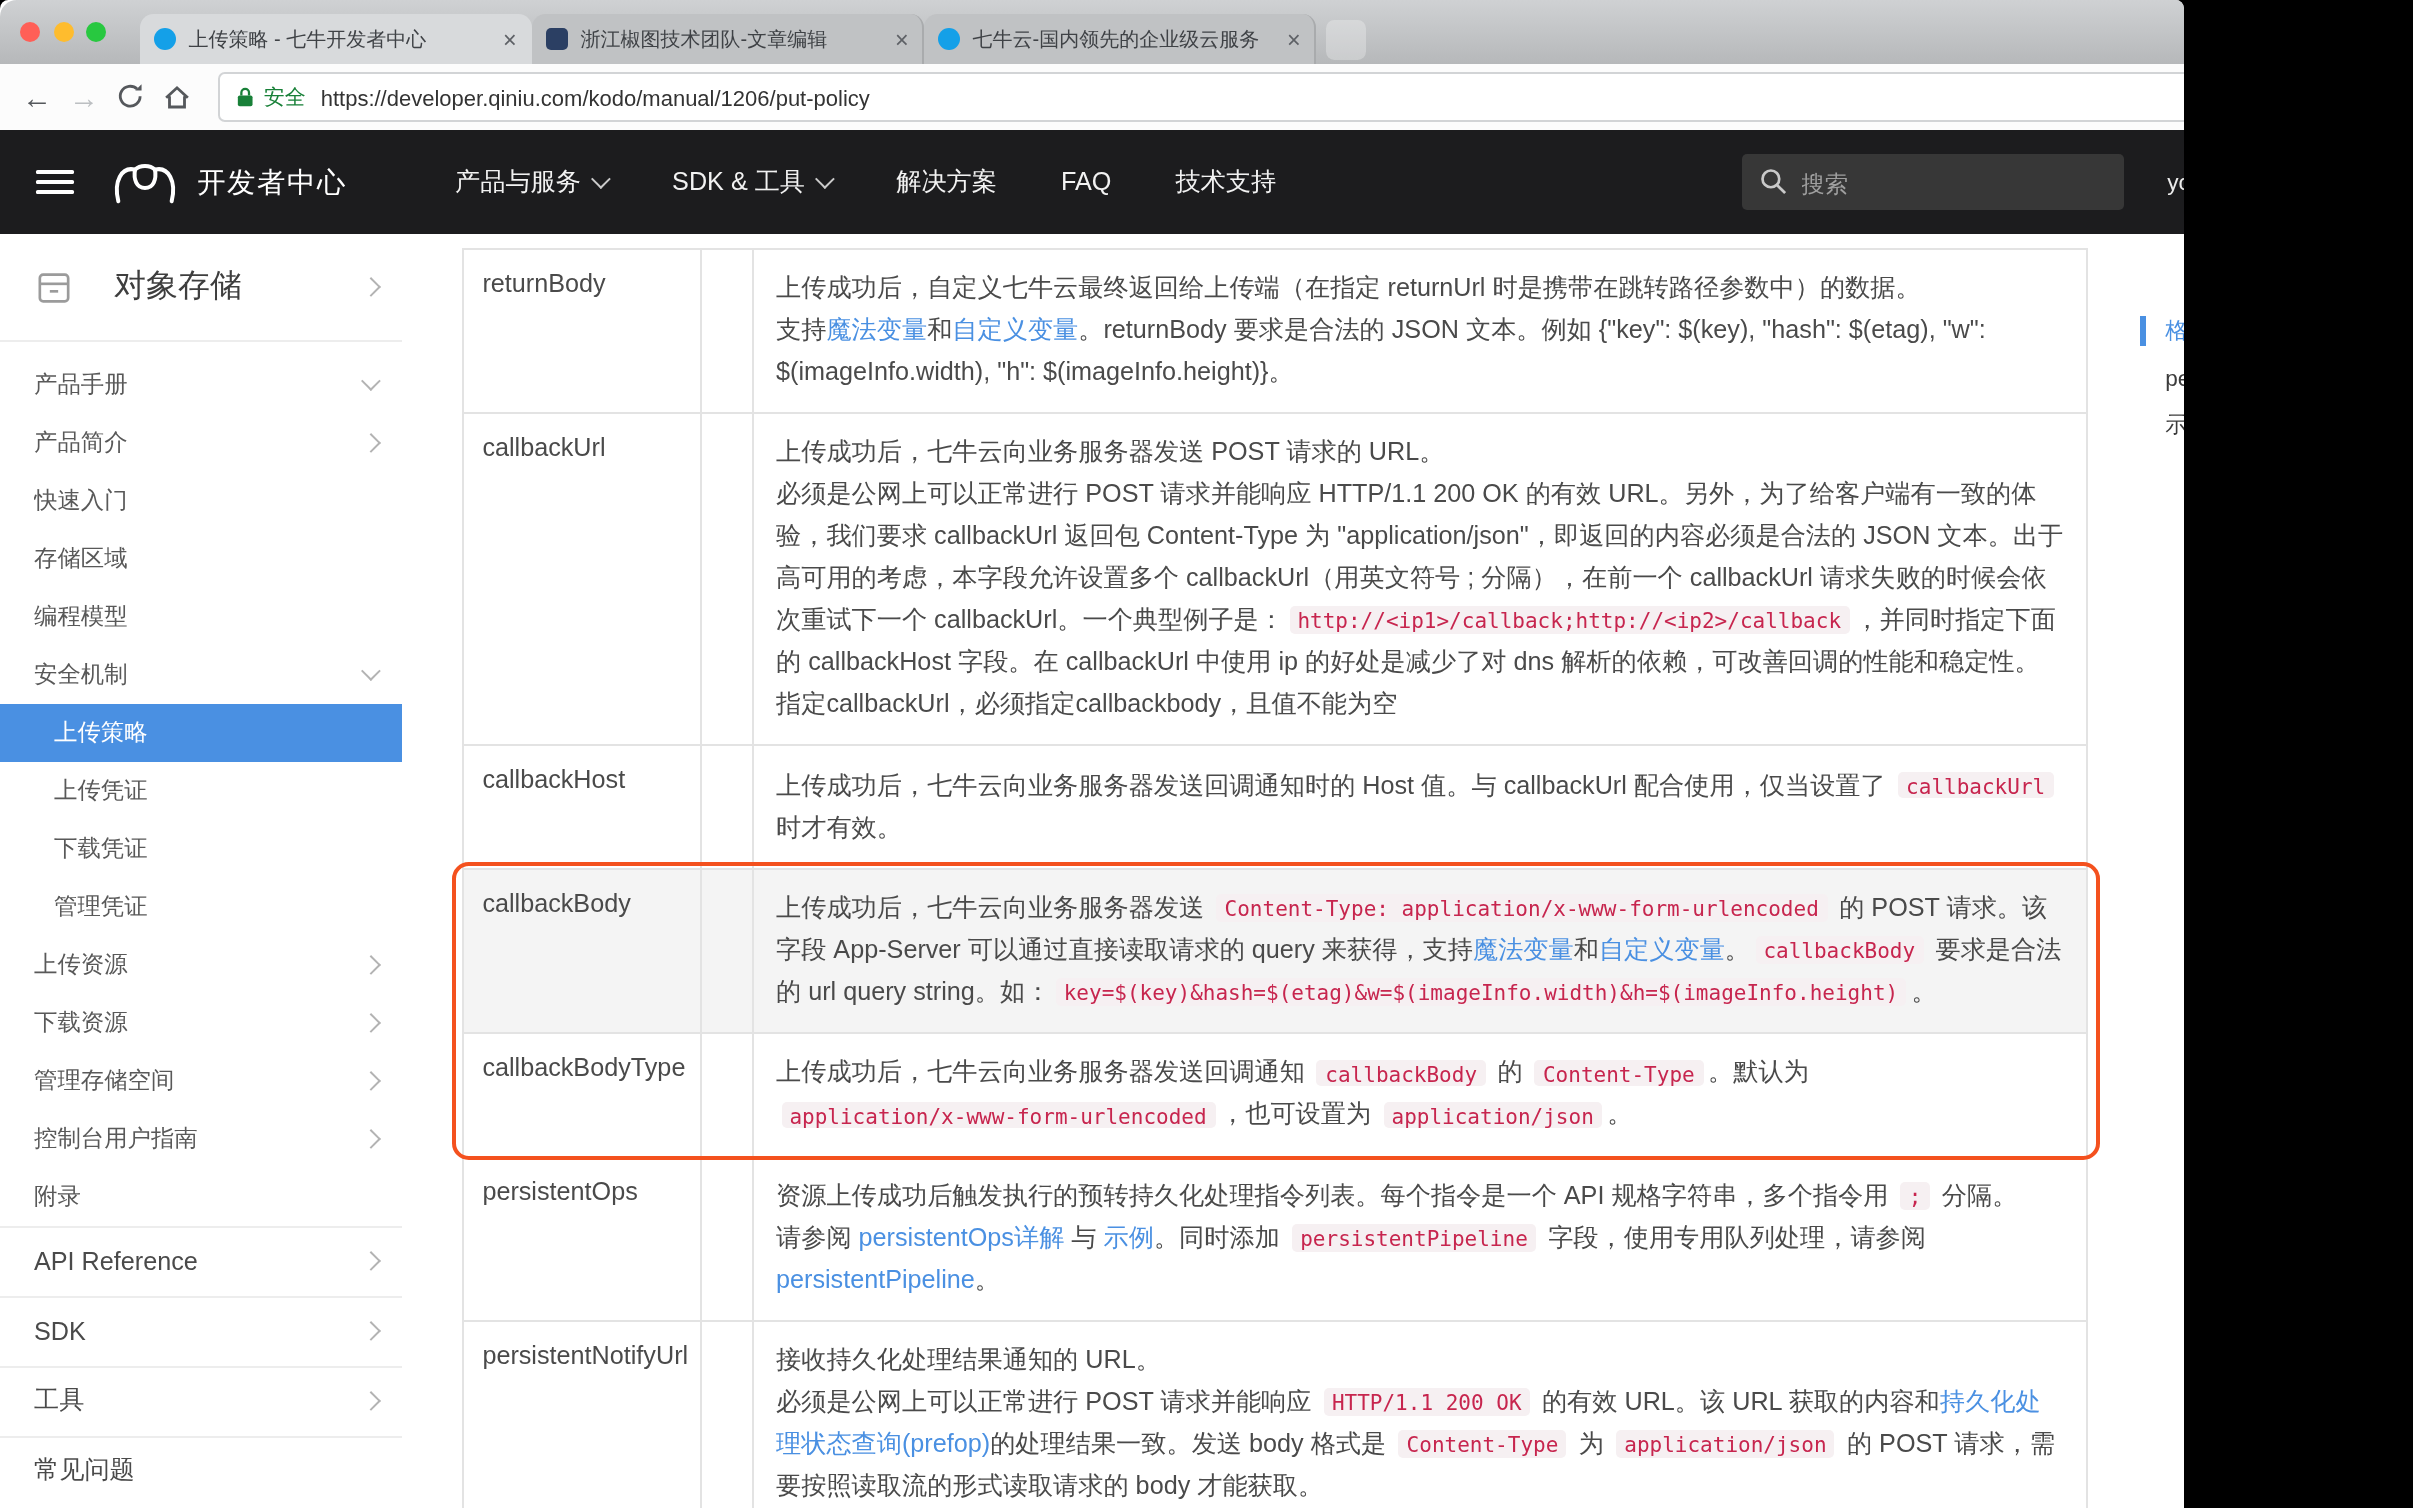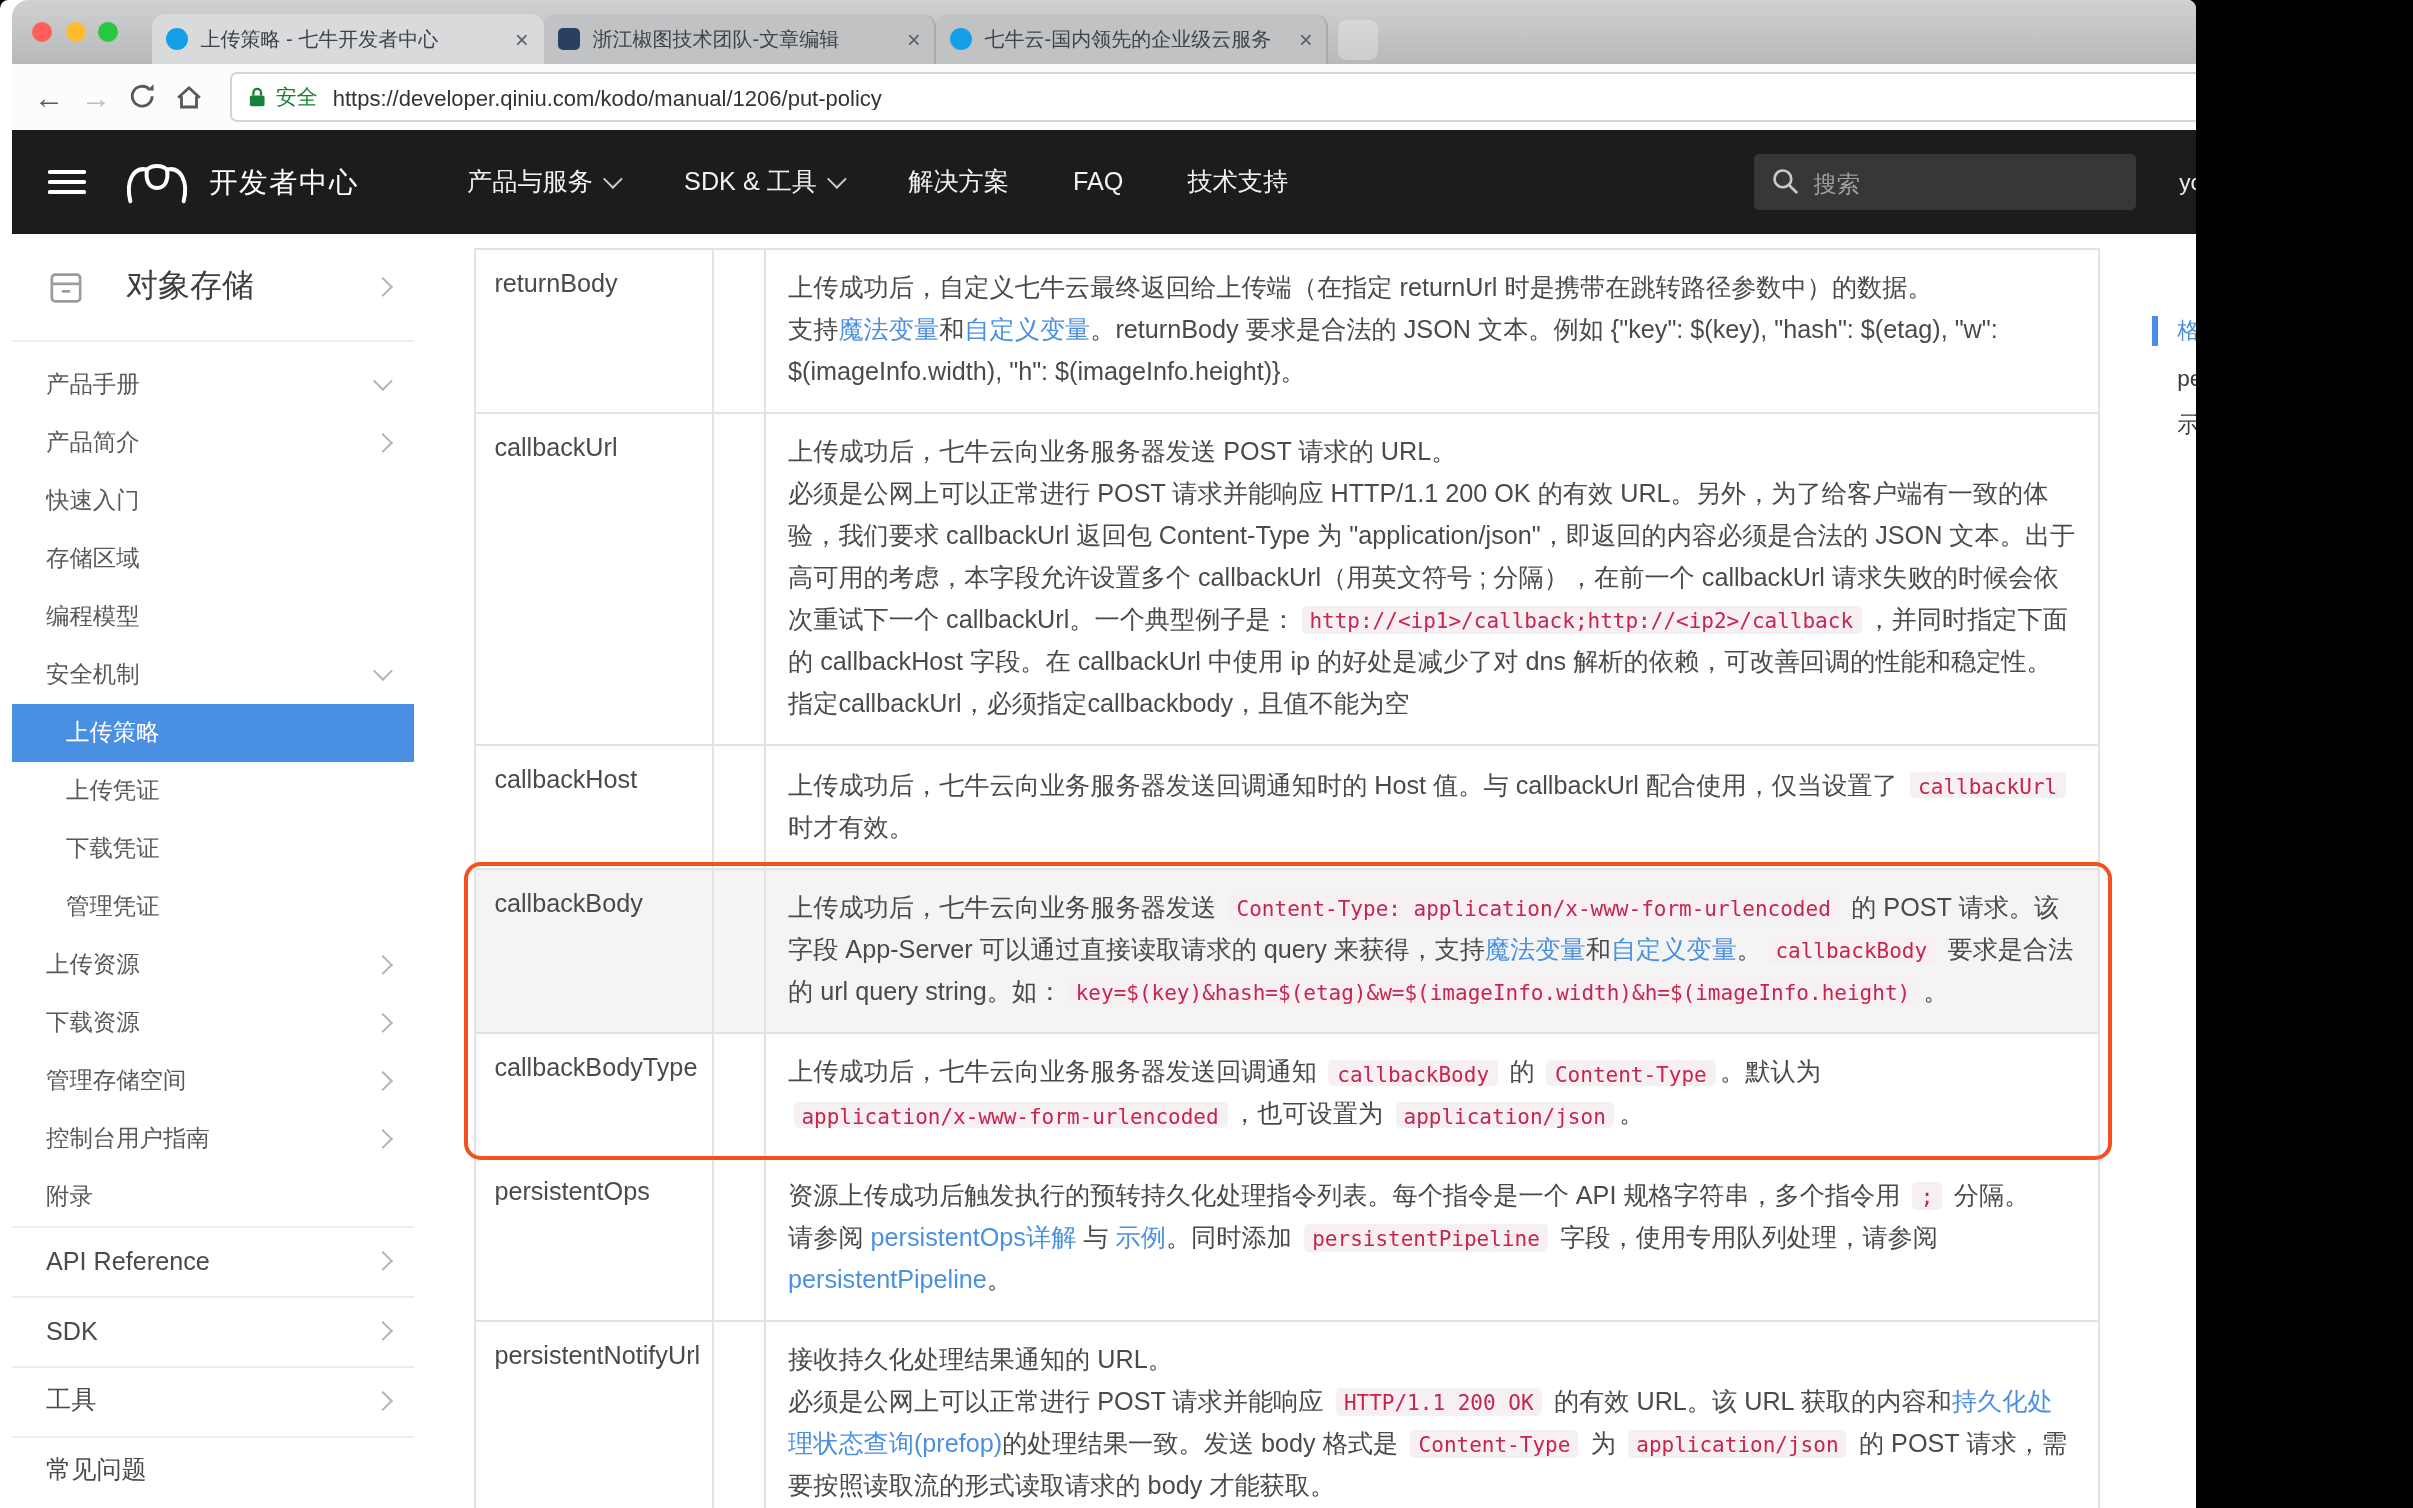--- a/index.html
+++ b/index.html
@@ -1,16 +1,16 @@
 <!DOCTYPE html>
 <html style="font-size:13.4px"><head>
 <meta charset="utf-8">
 <style>
   html,body{margin:0;padding:0;background:#000;}
-  .stage{position:relative;width:2184px;height:1508px;overflow:hidden;background:#fff;border-radius:8.4px 8.4px 0 0;padding-left:12px;}
+  .stage{position:relative;width:2184px;height:1508px;overflow:hidden;background:#fff;border-radius:8.4px 8.4px 0 0;}
   .vp{position:relative;width:1207px;height:754px;transform:scale(2);transform-origin:0 0;
       font-family:"Liberation Sans","DejaVu Sans",sans-serif;}
 
   
   .tabstrip{position:absolute;left:0;top:0;width:1207px;height:32px;
             background:linear-gradient(#cfd1d3,#b6b8ba);border-radius:8.4px 8.4px 0 0;}
   .lights{position:absolute;left:10px;top:11px;display:flex;gap:6.7px;}
   .light{width:10px;height:10px;border-radius:50%;}
   .light.close{background:#ff5f57}.light.min{background:#febc2e}.light.zoom{background:#28c840}
   .tabs{position:absolute;left:70px;bottom:0;display:flex;align-items:flex-end;}

